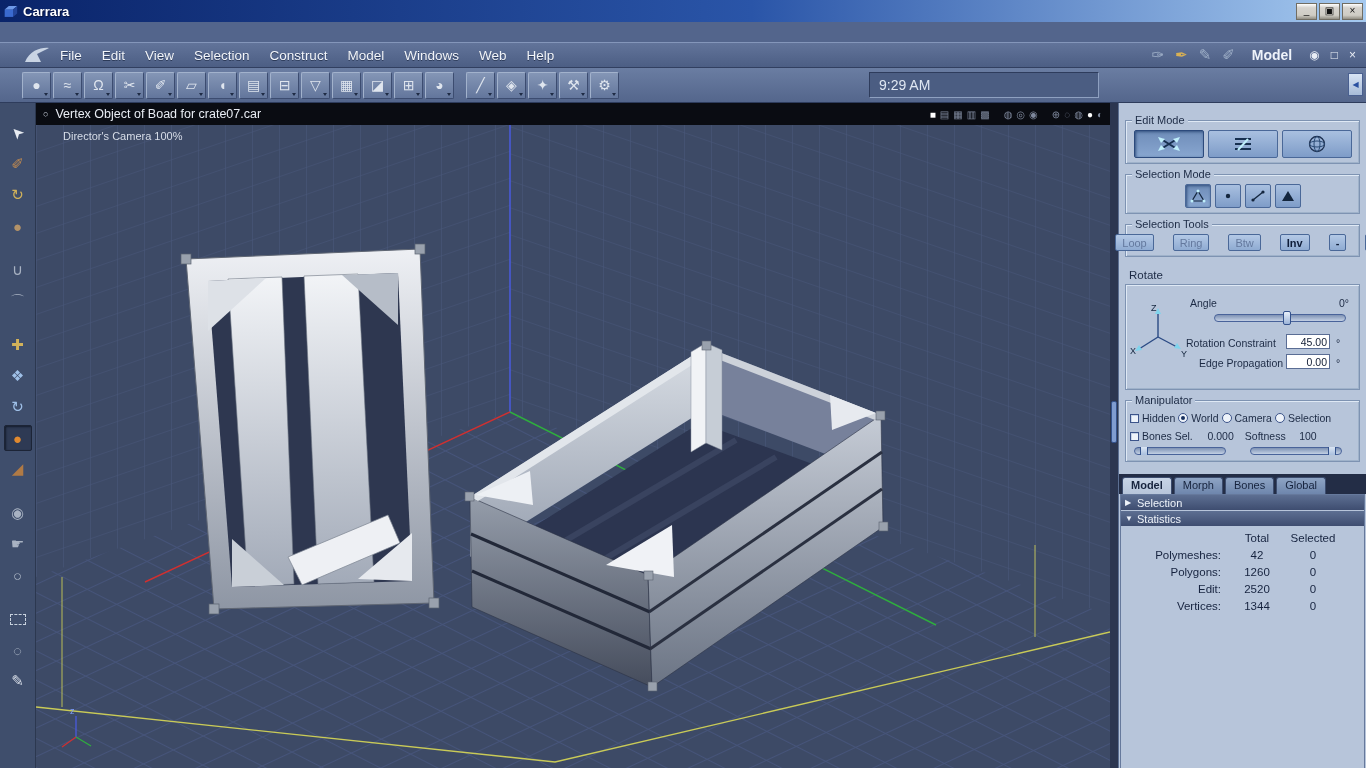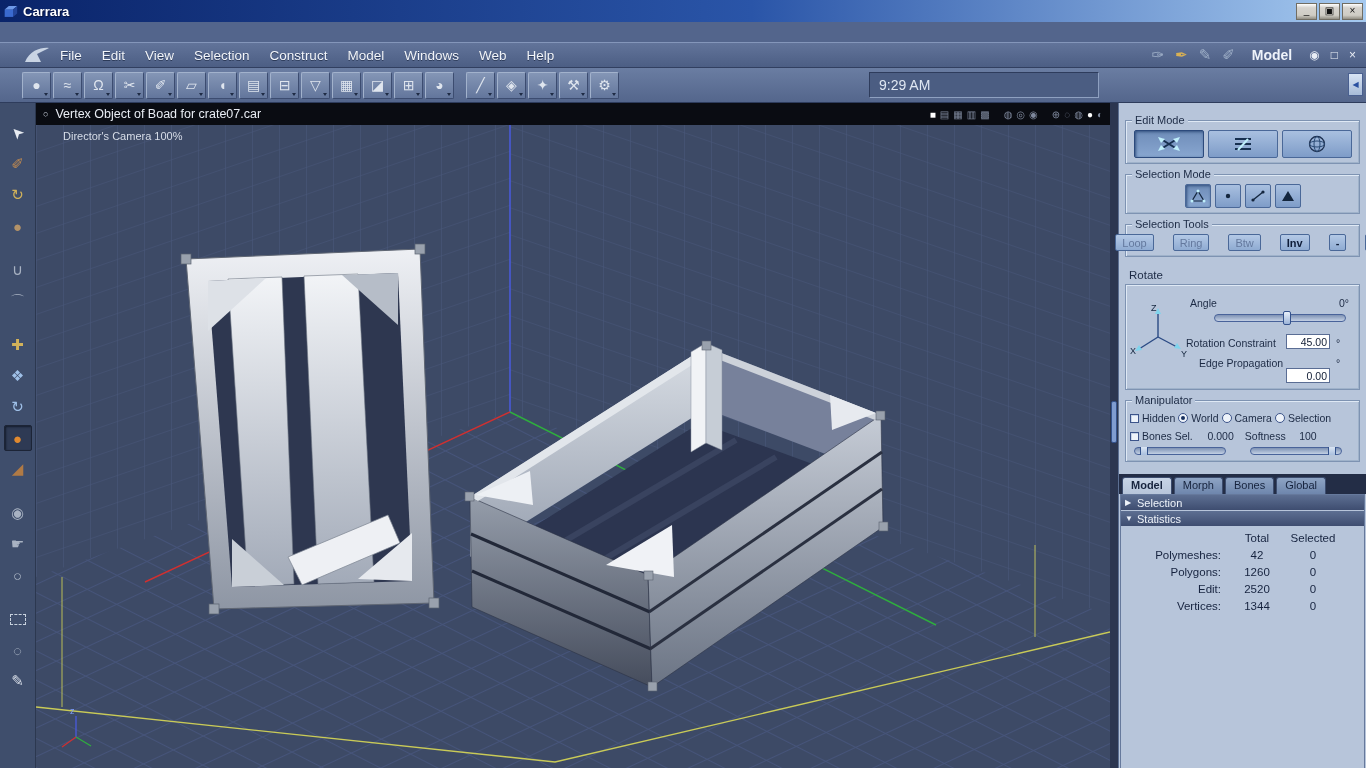--- a/index.html
+++ b/index.html
@@ -465,21 +465,21 @@
         </svg>
         <span class="rb-label" style="left:64px;top:12px;">Angle</span>
         <span class="rb-label" style="right:10px;top:12px;">0°</span>
         <span class="slider" style="position:absolute;left:88px;top:29px;width:132px;">
           <span class="sthumb" style="left:52%;"></span>
         </span>
         <span class="rb-label" style="left:60px;top:52px;">Rotation Constraint</span>
         <input class="num-input" style="position: absolute; left: 160px; top: 49px;" value="45.00">
         <span class="rb-label" style="left:210px;top:52px;">°</span>
         <span class="rb-label" style="left:73px;top:72px;">Edge Propagation</span>
-        <input class="num-input" style="position: absolute; left: 160px; top: 83px;" value="0.00">
+        <input class="num-input" style="position: absolute; left: 160px; top: 69px;" value="0.00">
         <span class="rb-label" style="left:210px;top:72px;">°</span>
       </div>
 
       <div class="group" style="padding:8px 4px 6px;">
         <span class="group-title">Manipulator</span>
         <div class="manip-row">
           <span class="cb"></span>
           <span>Hidden</span>
           <span class="radio sel"></span>
           <span>World</span>

